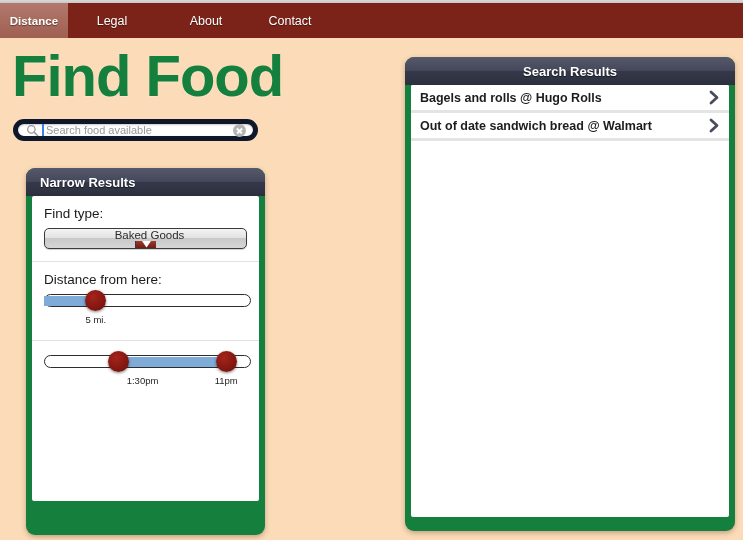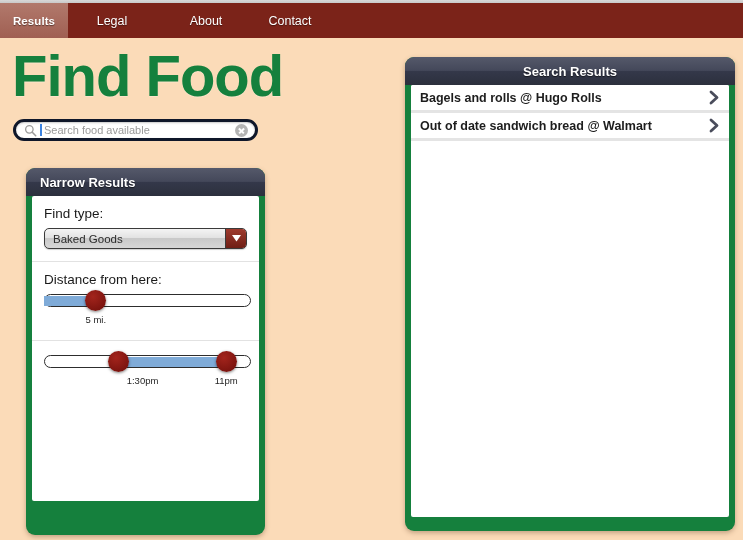--- a/index.html
+++ b/index.html
@@ -58,21 +58,21 @@
     line-height: 1.05;
     text-shadow: 0 1px 0 rgba(255,255,255,.25);
   }
 
   
   .searchbar {
     position: absolute; left: 13px; top: 119px;
     width: 245px; height: 22px;
     background: #ffffff;
     border-radius: 11px;
-    border: 3px solid #0f172a;
+    border: 5px solid #0f172a;
     box-shadow: inset 0 1px 2px rgba(0,0,0,.22);
     display: flex; align-items: center;
     padding: 0 6px;
   }
   .search-icon {
     width: 13px; height: 13px;
     flex: 0 0 auto;
     margin-left: 2px; margin-right: 3px;
     opacity: .55;
   }
@@ -155,20 +155,21 @@
   .select-wrap {
     position: relative;
     width: 203px; height: 21px;
     border: 1px solid #3a3a3a;
     border-radius: 5px;
     background: linear-gradient(to bottom, #f4f4f4 0%, #e3e3e3 45%, #c9c9c9 50%, #d6d6d6 100%);
     display: flex; align-items: center;
     overflow: hidden;
     cursor: pointer;
     box-shadow: 0 1px 1px rgba(0,0,0,.18);
+    flex-direction: column;
   }
   .select-value {
     font-size: 11.5px; color: #2b2b2b;
     padding-left: 8px;
     flex: 1 1 auto;
   }
   .select-arrow {
     width: 21px; height: 100%;
     background: linear-gradient(to bottom, #9e3b2e, #6f1e15);
     border-left: 1px solid #3a3a3a;
@@ -234,21 +235,21 @@
     color: #1d1d1d;
   }
   .result-chevron { flex: 0 0 auto; display: block; }
 </style>
 </head>
 <body>
 
 <div class="top-strip"></div>
 
 <div class="navbar">
-  <div class="nav-brand">Results</div>
+  <div class="nav-brand">Distance</div>
   <div class="nav-link legal">Legal</div>
   <div class="nav-link about">About</div>
   <div class="nav-link contact">Contact</div>
 </div>
 
 <div class="page-title">Find Food</div>
 
 <div class="searchbar">
   <svg class="search-icon" viewBox="0 0 16 16">
     <circle cx="6.6" cy="6.6" r="4.6" fill="none" stroke="#4a4a4a" stroke-width="1.6"></circle>

